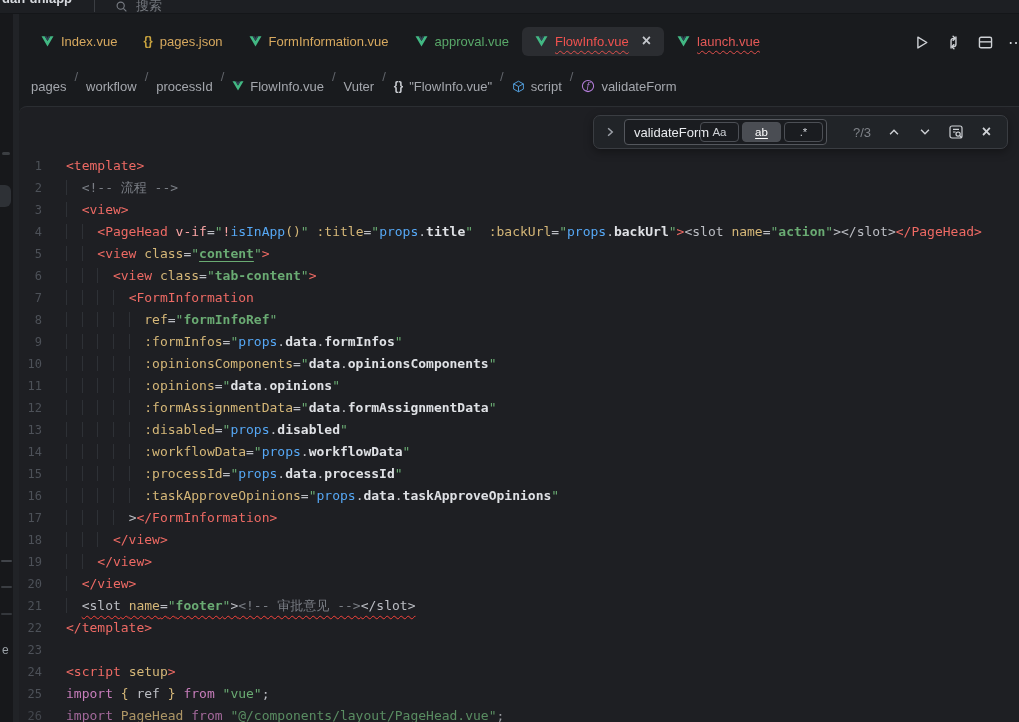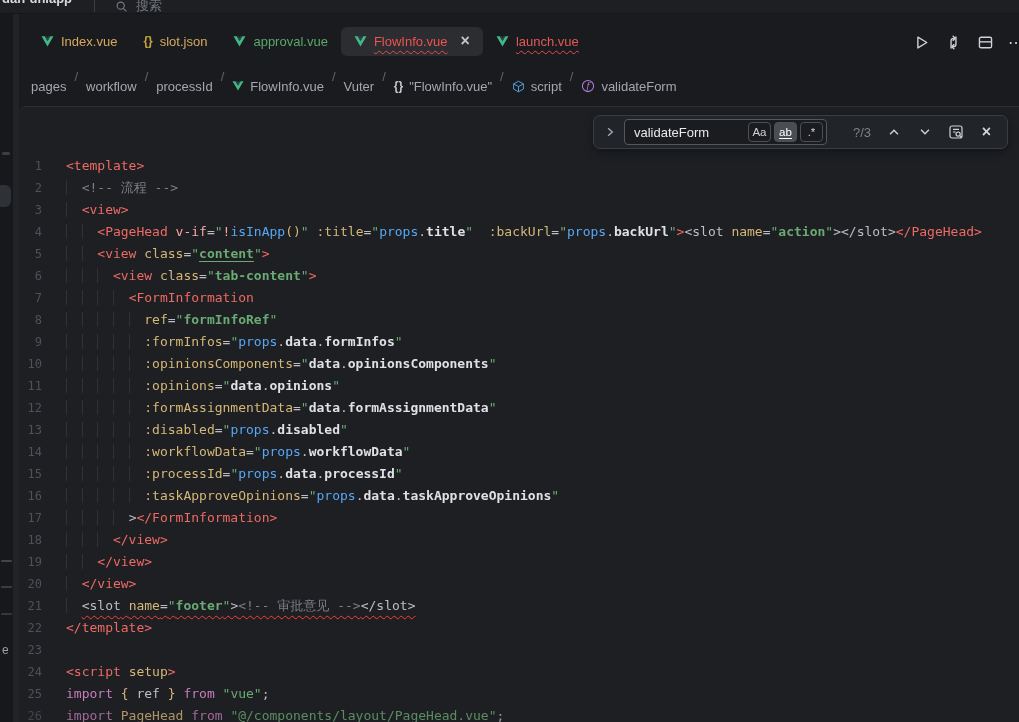--- a/index.html
+++ b/index.html
@@ -55,21 +55,21 @@
 
   
   .find { position:absolute; top:8px; right:11px; width:415px; height:34px; background:#212428;
           border:1px solid #3a3d42; border-radius:7px; box-shadow:0 3px 10px rgba(0,0,0,.35);
           display:flex; align-items:center; padding:0 10px; z-index:5; }
   .find-input-wrap { position:relative; width:204px; height:26px; margin-left:8px; background:#1a1c20;
                      border:1px solid #54575d; border-radius:4px; display:flex; align-items:center; }
   .find-input { background:transparent; border:none; outline:none; color:#e8eaee; font-size:13px;
                 font-family:"Liberation Sans", sans-serif; padding-left:9px; width:118px; }
   .opts { position:absolute; right:3px; top:2px; display:flex; gap:3px; }
-  .opt { width:23px; height:20px; border:1px solid #4c4f55; border-radius:4px; display:flex;
+  .opt { width:39px; height:20px; border:1px solid #4c4f55; border-radius:4px; display:flex;
          align-items:center; justify-content:center; font-size:11.5px; color:#cdd0d5; }
   .opt.active { background:#4a4d53; color:#ffffff; }
   .opt u { text-underline-offset:2px; }
   .find-count { margin-left:26px; color:#7e8288; font-size:13px; min-width:32px; }
   .find-nav { margin-left:auto; display:flex; align-items:center; gap:14px; padding-right:2px; }
   .find-nav .nav { width:17px; height:17px; display:flex; align-items:center; justify-content:center; }
   .find-close { font-size:16px; color:#cfd2d6; font-weight:bold; line-height:1; margin-top:-1px; }
 
   
   .code { padding-top:48px; font-family:"DejaVu Sans Mono","Liberation Mono",monospace;
@@ -135,21 +135,28 @@
       <div class="tabs">
           <div class="tab">
             <svg width="13" height="13" viewBox="0 0 24 24">
               <polygon fill="#42b883" points="1,2.5 12,21 23,2.5 17.2,2.5 12,11 6.8,2.5"></polygon>
               <polygon fill="#2f4353" points="6.8,2.5 12,11 17.2,2.5 13.7,2.5 12,5.4 10.3,2.5"></polygon>
             </svg>
             <span class="" style="color:#d7a95f">Index.vue</span>
           </div>
           <div class="tab">
             <span class="braces">{}</span>
-            <span class="" style="color:#d7a95f">slot.json</span>
+            <span class="" style="color:#d7a95f">pages.json</span>
+          </div>
+          <div class="tab">
+            <svg width="13" height="13" viewBox="0 0 24 24">
+              <polygon fill="#42b883" points="1,2.5 12,21 23,2.5 17.2,2.5 12,11 6.8,2.5"></polygon>
+              <polygon fill="#2f4353" points="6.8,2.5 12,11 17.2,2.5 13.7,2.5 12,5.4 10.3,2.5"></polygon>
+            </svg>
+            <span class="" style="color:#d7a95f">FormInformation.vue</span>
           </div>
           <div class="tab">
             <svg width="13" height="13" viewBox="0 0 24 24">
               <polygon fill="#42b883" points="1,2.5 12,21 23,2.5 17.2,2.5 12,11 6.8,2.5"></polygon>
               <polygon fill="#2f4353" points="6.8,2.5 12,11 17.2,2.5 13.7,2.5 12,5.4 10.3,2.5"></polygon>
             </svg>
             <span class="" style="color:#59a869">approval.vue</span>
           </div>
           <div class="tab active">
             <svg width="13" height="13" viewBox="0 0 24 24">

